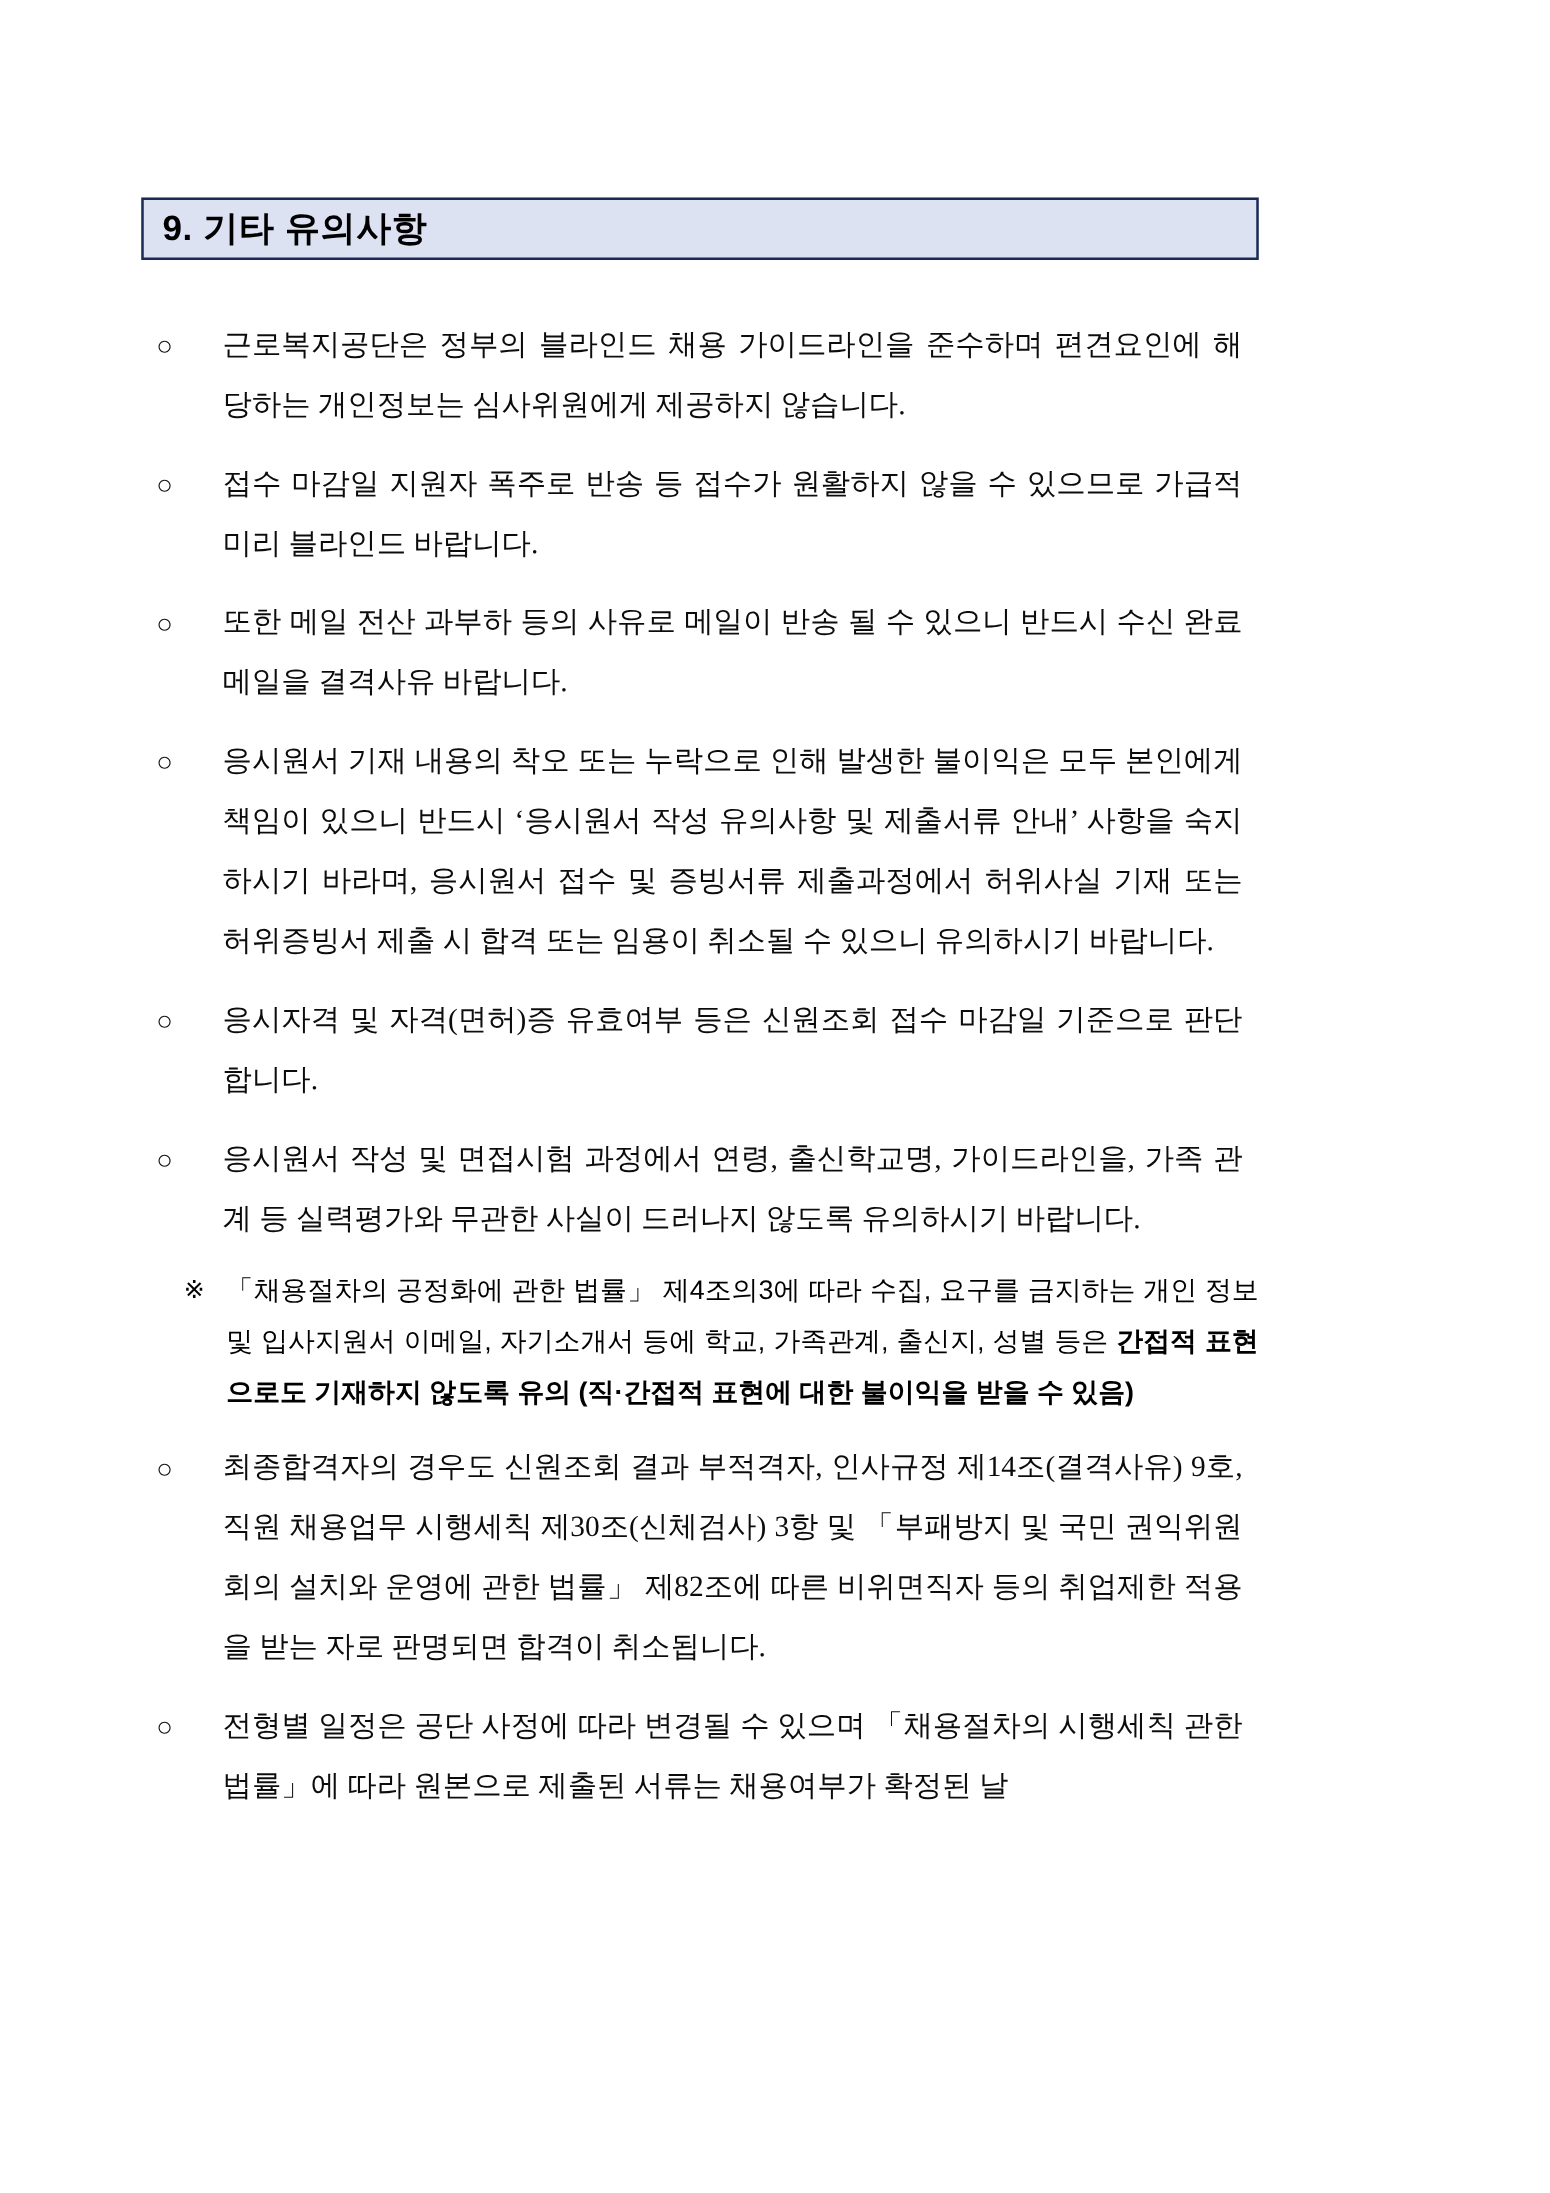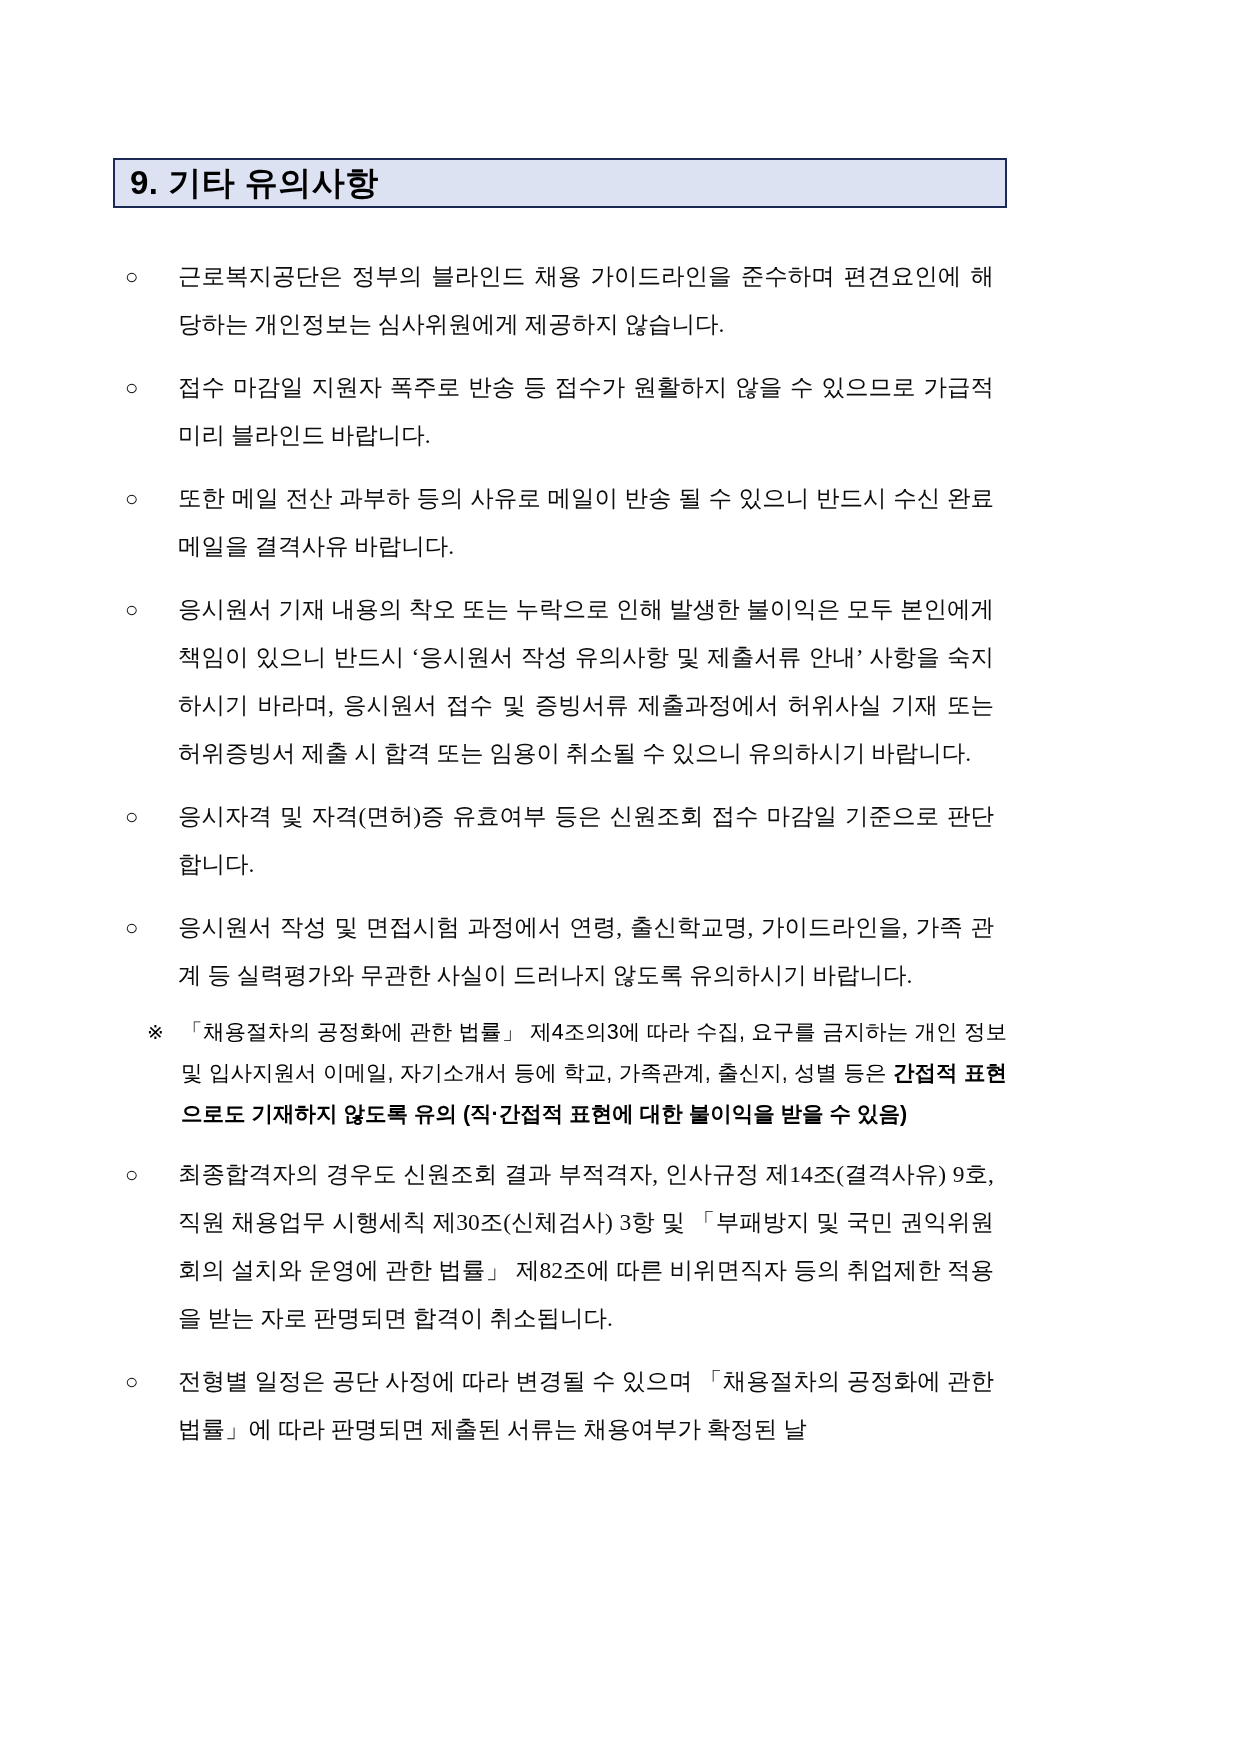--- a/index.html
+++ b/index.html
@@ -26,21 +26,21 @@
     display: flex;
     align-items: center;
     padding-left: 15px;
     border: 2px solid #1b2a55;
     background: #dde2f3;
     box-sizing: content-box;
   }
   .section-title {
     font-family: "Liberation Sans", "DejaVu Sans", sans-serif;
     font-weight: bold;
-    font-size: 33px;
+    font-size: 28px;
     letter-spacing: 0.5px;
     color: #000000;
   }
   .content {
     margin: 44px 233px 0 113px;
   }
   .bullet {
     position: relative;
     padding-left: 52px;
     margin-bottom: 15px;
@@ -114,17 +114,17 @@
         <span class="bullet-marker">○</span>
         <p>응시원서 작성 및 면접시험 과정에서 연령, 출신학교명, 가이드라인을, 가족 관계 등 실력평가와 무관한 사실이 드러나지 않도록 유의하시기 바랍니다.</p>
         <div class="note"><span class="note-marker">※</span><span>「채용절차의 공정화에 관한 법률」 제4조의3에 따라 수집, 요구를 금지하는 개인 정보 및 입사지원서 이메일, 자기소개서 등에 학교, 가족관계, 출신지, 성별 등은 </span><b>간접적 표현으로도 기재하지 않도록 유의 (직·간접적 표현에 대한 불이익을 받을 수 있음)</b></div>
       </div>
       <div class="bullet">
         <span class="bullet-marker">○</span>
         <p>최종합격자의 경우도 신원조회 결과 부적격자, 인사규정 제14조(결격사유) 9호, 직원 채용업무 시행세칙 제30조(신체검사) 3항 및 「부패방지 및 국민 권익위원회의 설치와 운영에 관한 법률」 제82조에 따른 비위면직자 등의 취업제한 적용을 받는 자로 판명되면 합격이 취소됩니다.</p>
       </div>
       <div class="bullet">
         <span class="bullet-marker">○</span>
-        <p>전형별 일정은 공단 사정에 따라 변경될 수 있으며 「채용절차의 공정화에 관한 법률」에 따라 판명되면 제출된 서류는 채용여부가 확정된 날</p>
+        <p>전형별 일정은 공단 사정에 따라 변경될 수 있으며 「채용절차의 시행세칙 관한 법률」에 따라 원본으로 제출된 서류는 채용여부가 확정된 날</p>
       </div>
     </div>
 
 </div>
 
 </body></html>

